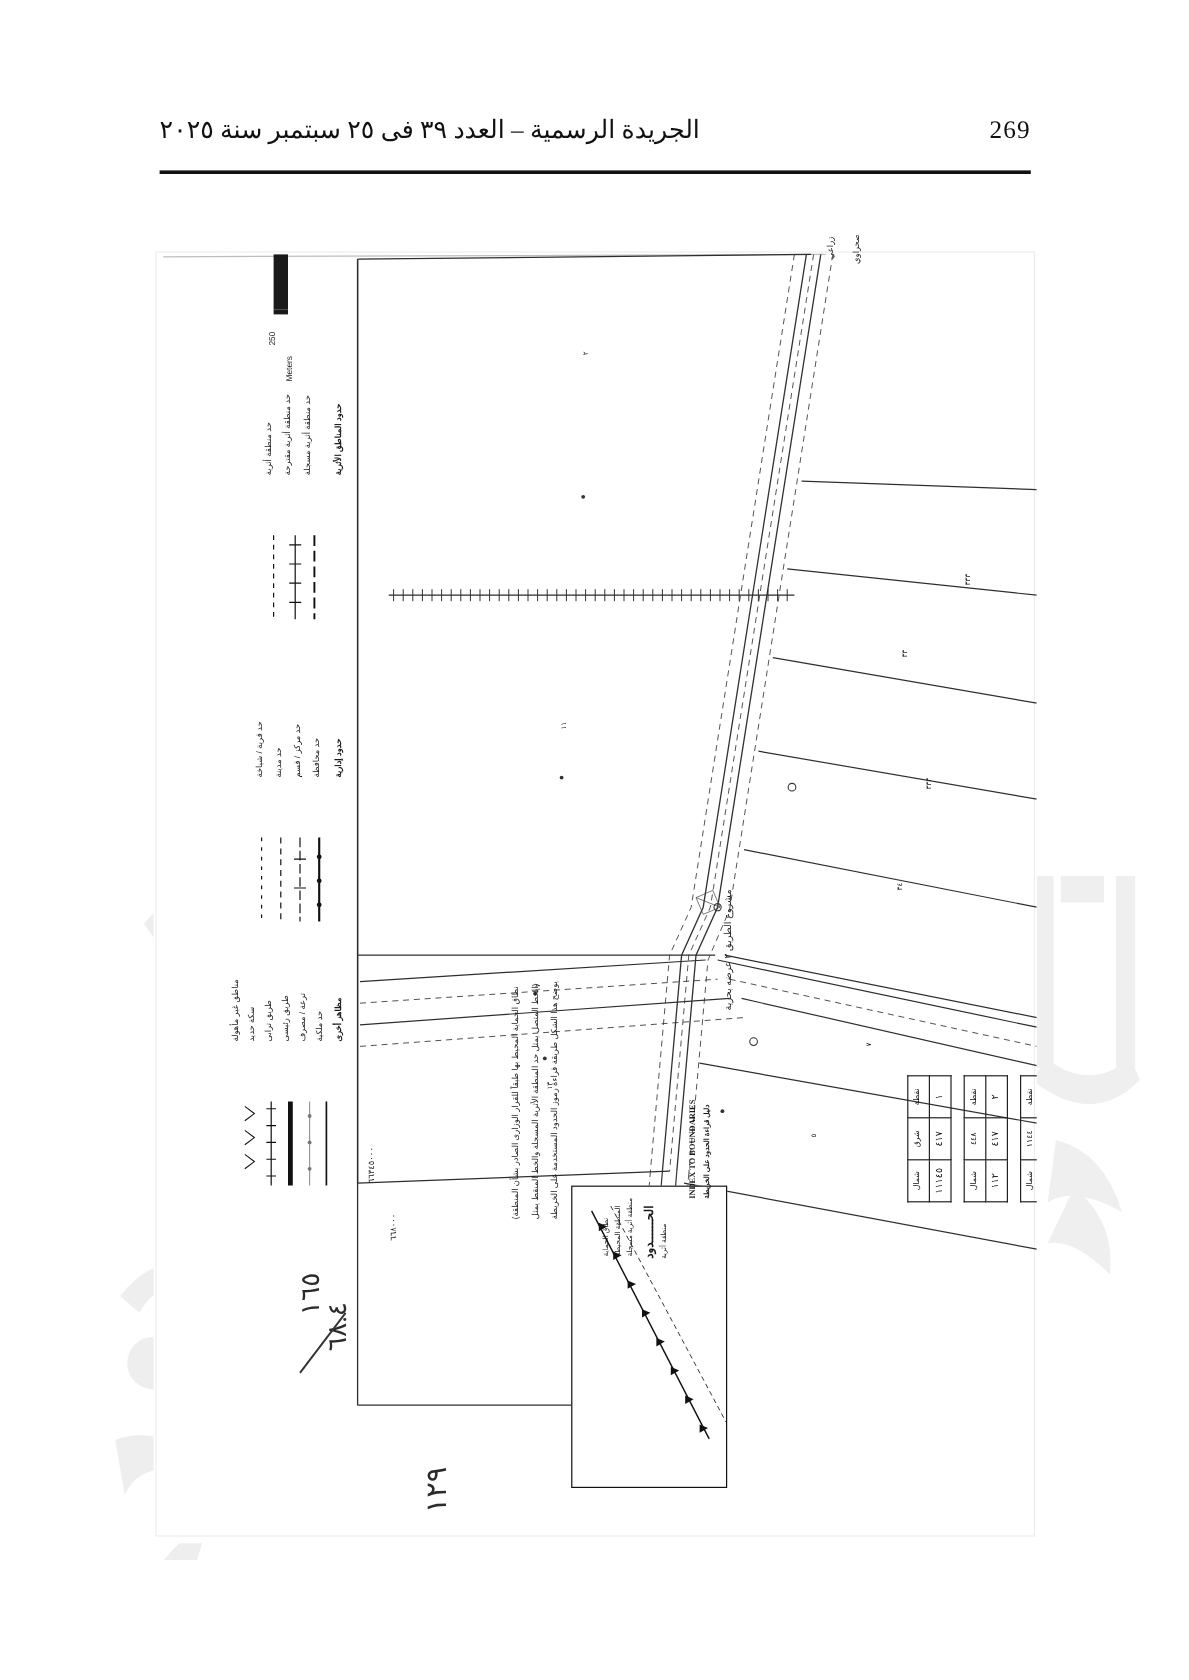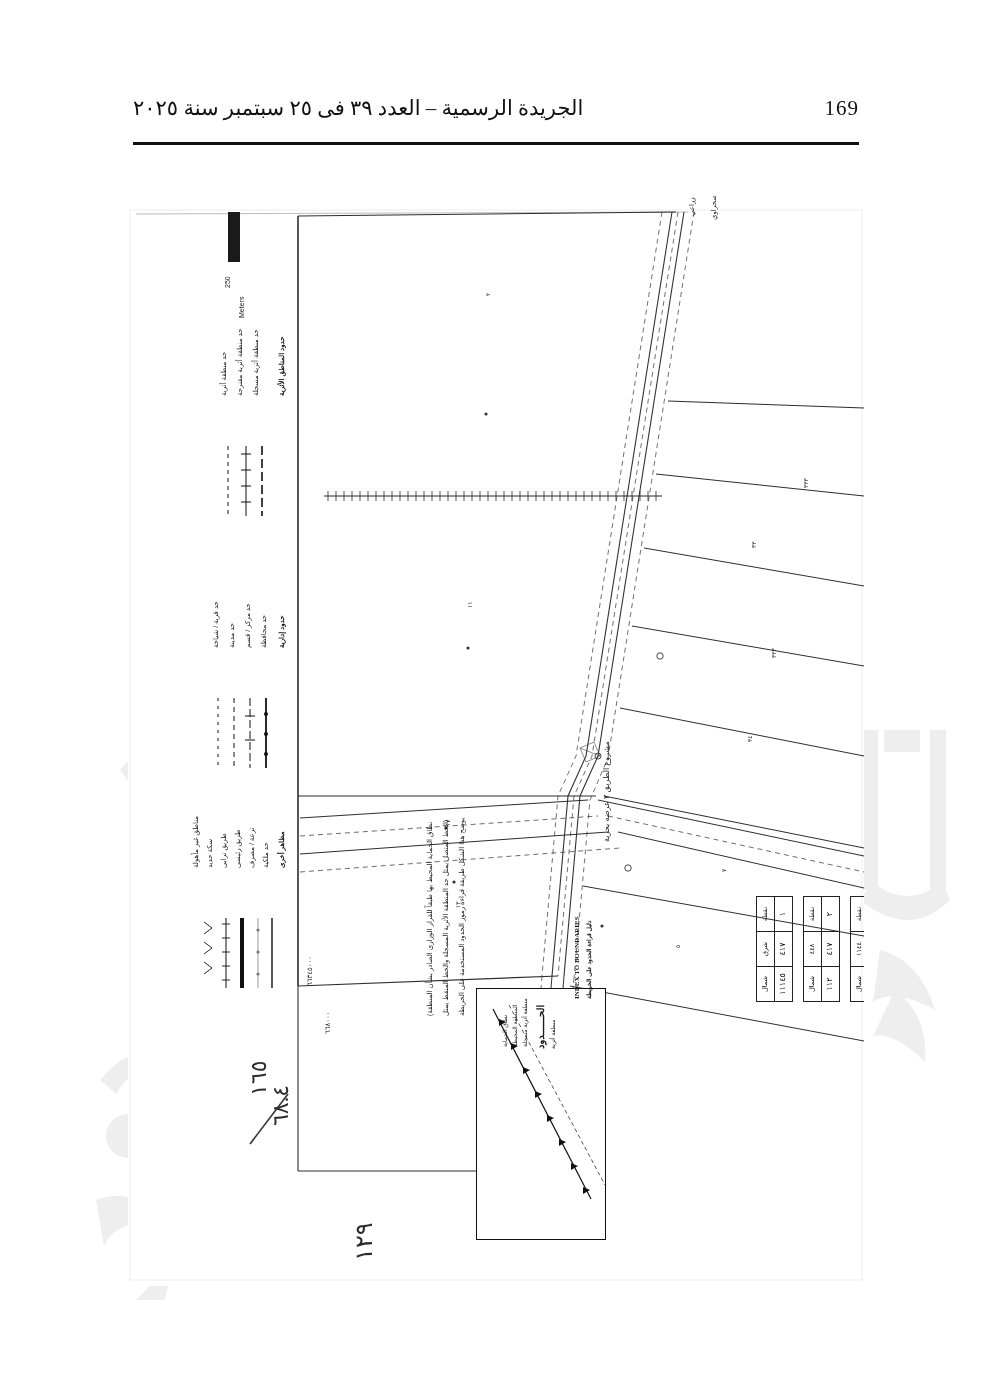--- a/index.html
+++ b/index.html
@@ -143,21 +143,21 @@
     position: absolute;
     background: #1a1a1a;
   }
 </style>
 </head>
 <body>
 
 <div class="page-header">
   <div class="header-row">
     <div class="header-title">الجريدة الرسمية – العدد ٣٩ فى ٢٥ سبتمبر سنة ٢٠٢٥</div>
-    <div class="header-pagenum">169</div>
+    <div class="header-pagenum">269</div>
   </div>
   <div class="header-rule"></div>
 </div>
 
 <div class="watermark">
   <svg width="991" height="1000" viewBox="0 0 991 1000">
     <g fill="#c9c9c9">
       <path d="M860 430 h18 v160 h-18 z"></path>
       <path d="M884 430 h36 v22 h-36 z"></path>
       <path d="M930 430 h16 v160 h-16 z"></path>

